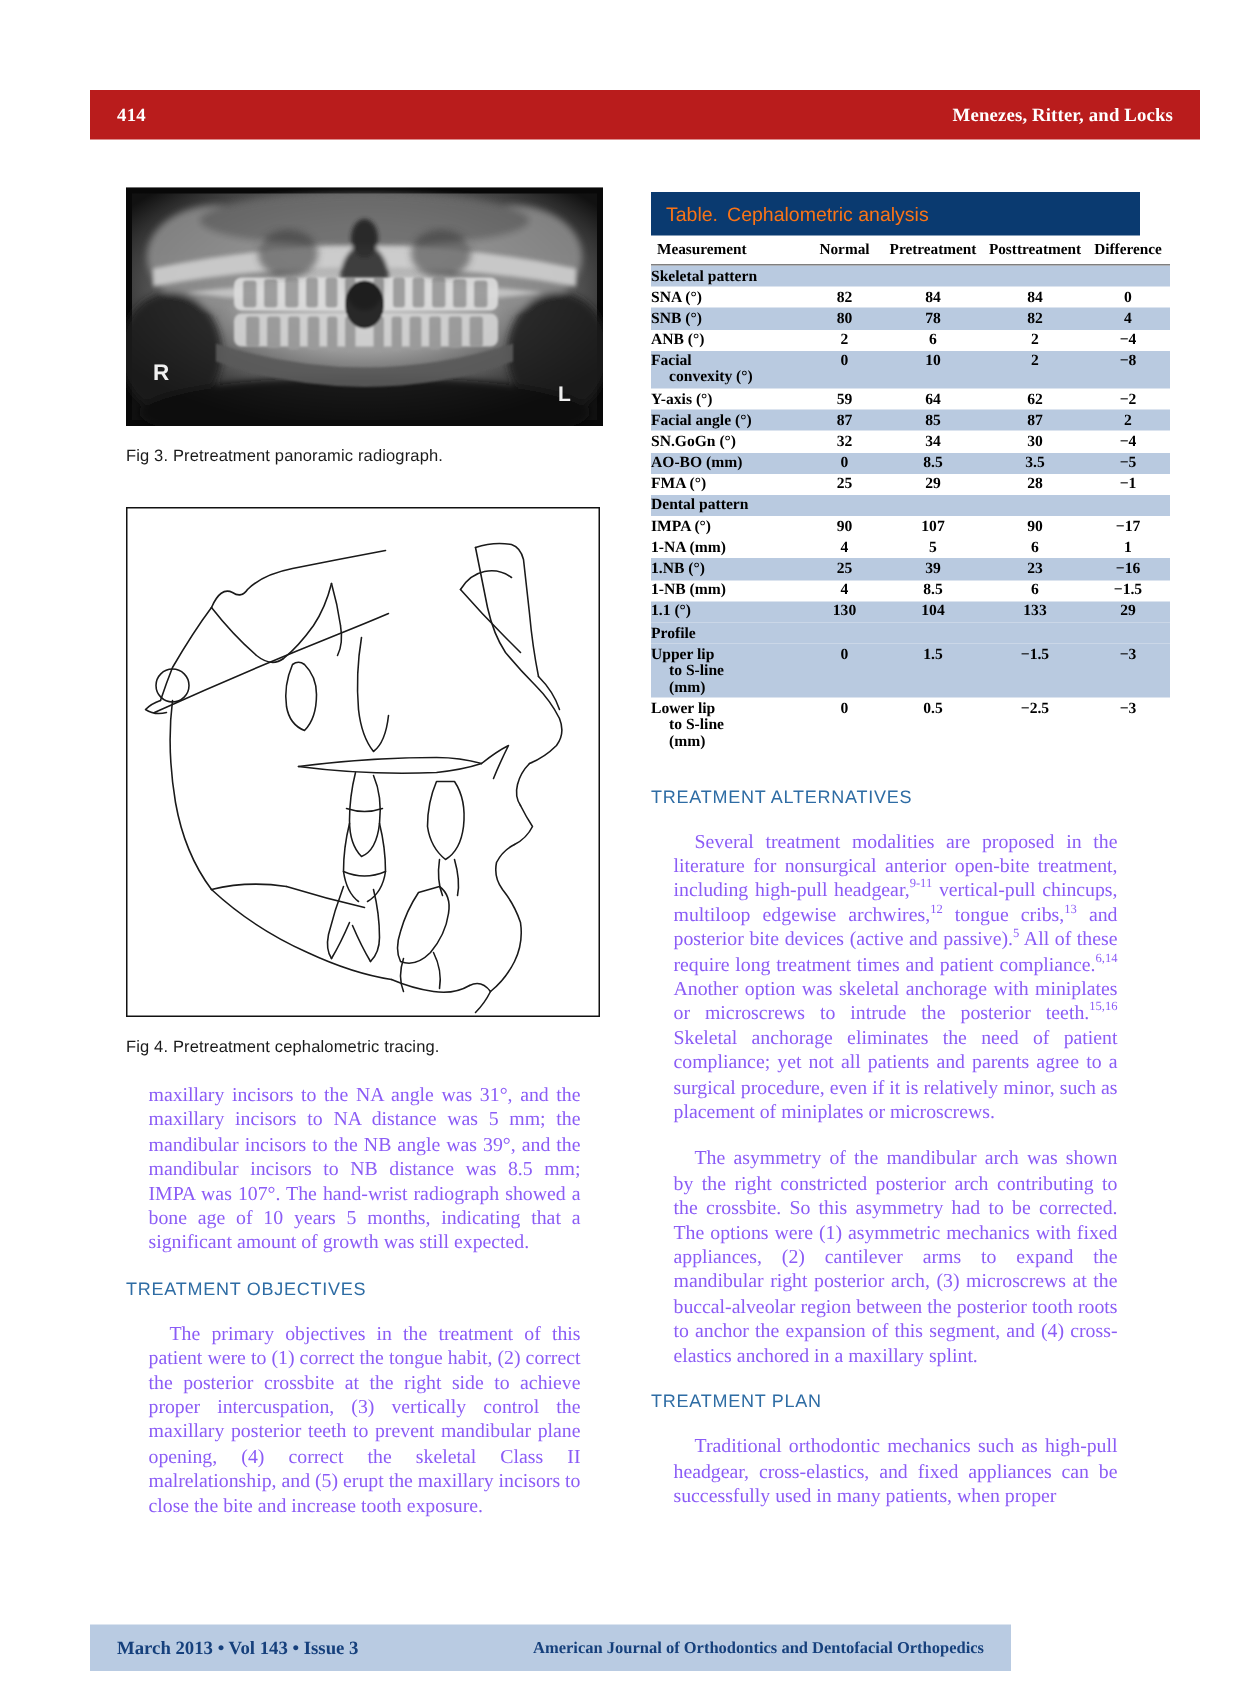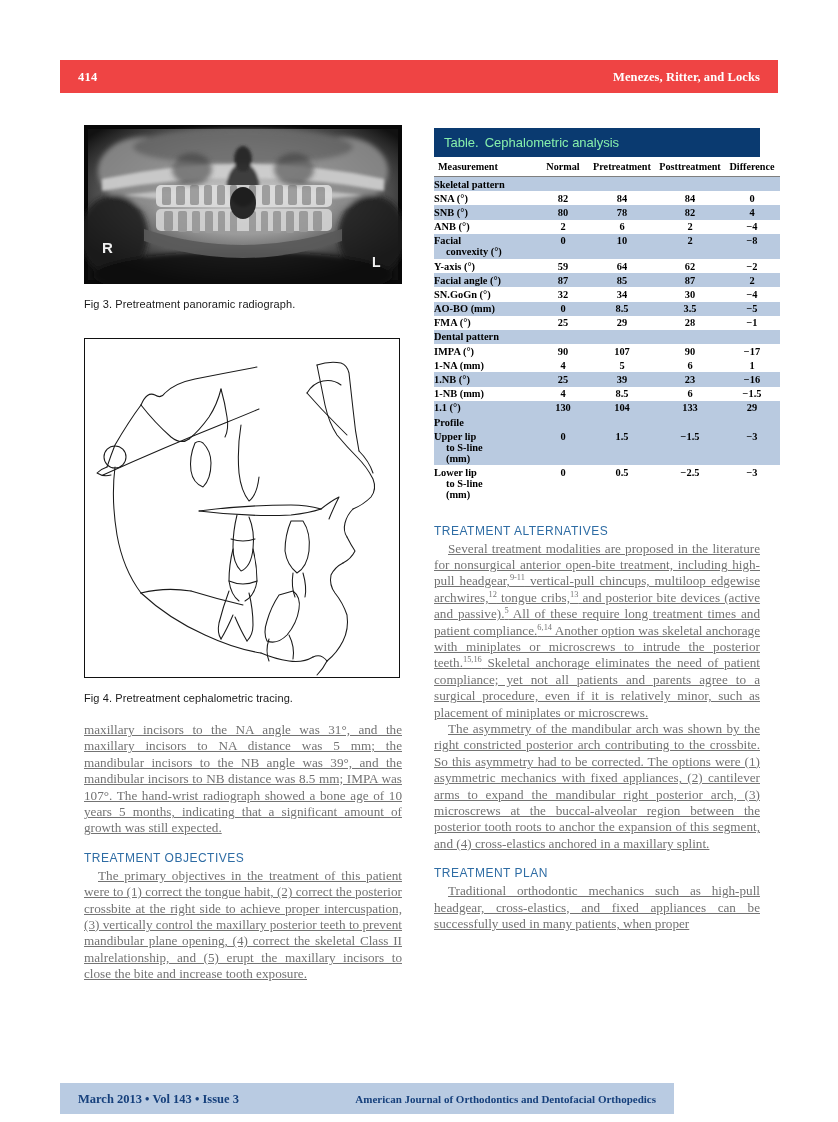--- a/index.html
+++ b/index.html
@@ -16,22 +16,23 @@
     overflow: hidden;
   }
 
   
   .header-band {
     position: absolute;
     left: 60px;
     top: 60px;
     width: 718px;
     height: 33px;
-    background: #ef4444;
+    background: #b91c1c;
     color: #ffffff;
+    padding-left: 22px;
   }
   .header-page-num {
     position: absolute;
     left: 18px;
     top: 50%;
     transform: translateY(-50%);
     font-size: 12.5px;
     font-weight: bold;
     letter-spacing: .2px;
   }
@@ -117,24 +118,23 @@
   }
   .tracing-svg { display: block; width: 100%; height: 100%; }
 
   
   .body-par {
     font-family: "Liberation Serif", serif;
     font-size: 13.2px;
     line-height: 16.4px;
     text-align: justify;
     text-justify: inter-word;
-    color: #737373;
-    margin: 0;
+    color: #8b5cf6;
+    margin: 15px;
     hyphens: manual;
-    text-decoration: underline;
   }
   .body-par + .body-par { text-indent: 14px; }
   .par-indent { text-indent: 14px; }
 
   .section-head {
     font-family: "Liberation Sans", sans-serif;
     font-size: 12px;
     color: #2e6ca4;
     letter-spacing: .5px;
     margin: 14px 0 3px 0;
@@ -143,21 +143,21 @@
   sup {
     font-size: 8.4px;
     vertical-align: super;
     line-height: 0;
   }
 
   
   .ceph-table-wrap { width: 326px; }
   .table-title-bar {
     background: #0a3a70;
-    color: #86efac;
+    color: #f97316;
     height: 29px;
     display: flex;
     align-items: center;
     padding-left: 10px;
     box-sizing: border-box;
   }
   .table-title-bar .tt-label {
     font-family: "Liberation Sans", sans-serif;
     font-size: 13px;
   }

